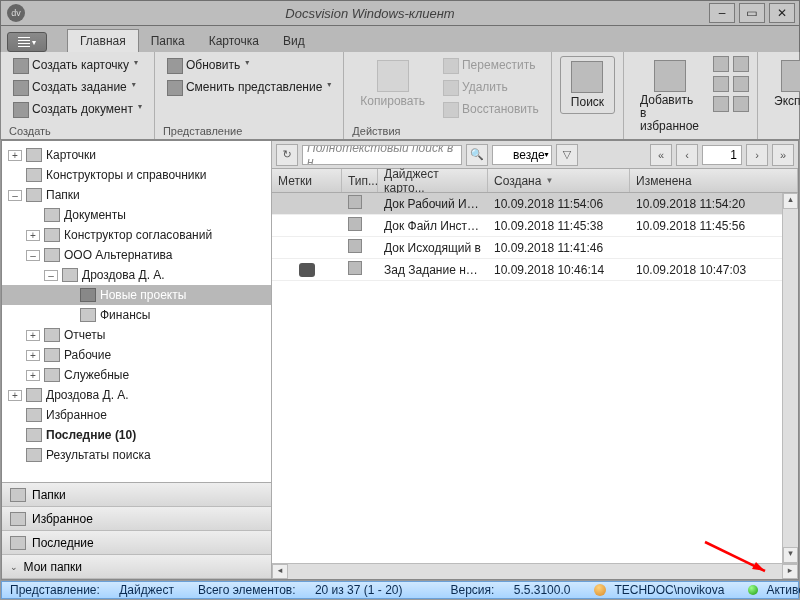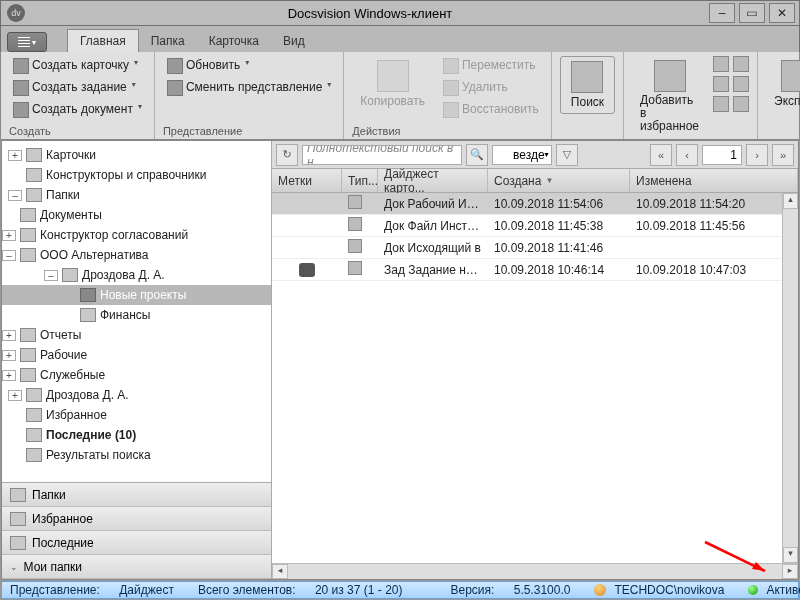--- a/index.html
+++ b/index.html
@@ -1,21 +1,21 @@
 <!DOCTYPE html>
 <html><head>
 <meta charset="utf-8">
 <style>
 * { box-sizing: border-box; margin: 0; padding: 0; font-family: "Segoe UI", Tahoma, sans-serif; font-size: 12px; }
 body { background: #999; width: 800px; height: 600px; overflow: hidden; position: relative; }
 
 
 .titlebar { height: 26px; background: #bdbdbd; border: 1px solid #6f6f6f; display: flex; align-items: center; }
 .titlebar .logo { width: 18px; height: 18px; background: #666; border-radius: 50%; margin: 0 6px; color: #ddd; font-size: 9px; line-height: 18px; text-align: center; }
-.titlebar .title { flex: 1; text-align: center; color: #000000; font-size: 13px; }
+.titlebar .title { flex: 1; text-align: center; color: #404040; font-size: 13px; font-style: italic; }
 .titlebar .winbtn { width: 26px; height: 20px; border: 1px solid #7a7a7a; margin-right: 4px; text-align: center; line-height: 18px; background: #c7c7c7; color: #222; cursor: default; }
 
 
 .ribbon-tabs { height: 26px; background: #b9b9b9; border-left: 1px solid #6f6f6f; border-right: 1px solid #6f6f6f; display: flex; align-items: flex-end; padding-left: 6px; gap: 0; }
 .qat { width: 40px; height: 20px; background: linear-gradient(#8a8a8a,#777); border: 1px solid #555; border-radius: 3px; margin-right: 20px; display:flex; align-items:center; justify-content:center; gap:2px; }
 .qat .bars { width:12px; height:10px; background: repeating-linear-gradient(#fff 0 1px, transparent 1px 3px); }
 .qat .arrow { color:#fff; font-size:8px; }
 .tab { padding: 4px 12px; color: #333; cursor: default; }
 .tab.active { background: #e3e3e3; border: 1px solid #888; border-bottom: none; }
 
@@ -42,21 +42,21 @@
 .main { position: absolute; top: 140px; left: 1px; right: 1px; bottom: 20px; background: #fff; border: 1px solid #888; display: flex; }
 .sidebar { width: 270px; border-right: 1px solid #aaa; display: flex; flex-direction: column; background: #fff; }
 .tree { flex: 1; overflow: auto; padding: 4px 0; }
 .tn { display: flex; align-items: center; height: 20px; padding-right: 6px; cursor: default; color: #222; white-space: nowrap; }
 .tn .tw { width: 14px; text-align: center; color: #555; font-size: 10px; border:1px solid #aaa; height:11px; line-height:9px; margin-right:4px; }
 .tn .tw.blank { border:none; }
 .tn .fico { width: 16px; height: 14px; background: #c9c9c9; border: 1px solid #888; margin-right: 4px; }
 .tn.sel { background: #b8b8b8; color: #fff; }
 .tn.sel .fico { background:#888; border-color:#666; }
 .tn.bold { font-weight: bold; }
-.ind1 { padding-left: 6px; } .ind2 { } .ind3 { padding-left: 42px; } .ind4 { padding-left: 60px; }
+.ind1 { padding-left: 6px; } .ind2 { padding-left: 24px; } .ind3 { padding-left: 42px; } .ind4 { padding-left: 60px; }
 
 .navstack { border-top: 1px solid #aaa; }
 .navitem { height: 24px; background: linear-gradient(#eee,#d8d8d8); border-bottom: 1px solid #bbb; display: flex; align-items: center; padding: 0 8px; gap: 6px; cursor: default; }
 .navitem .fico { width:16px; height:14px; background:#c9c9c9; border:1px solid #888; }
 .navitem.expand .chev { font-size:9px; color:#555; }
 
 
 .content { flex: 1; display: flex; flex-direction: column; position: relative; }
 .toolbar2 { height: 28px; background: #dcdcdc; border-bottom: 1px solid #aaa; display: flex; align-items: center; gap: 4px; padding: 0 4px; }
 .toolbar2 .tb { width: 22px; height: 22px; border: 1px solid #aaa; background: #e8e8e8; display:flex; align-items:center; justify-content:center; font-size:11px; color:#555; cursor:default; }

